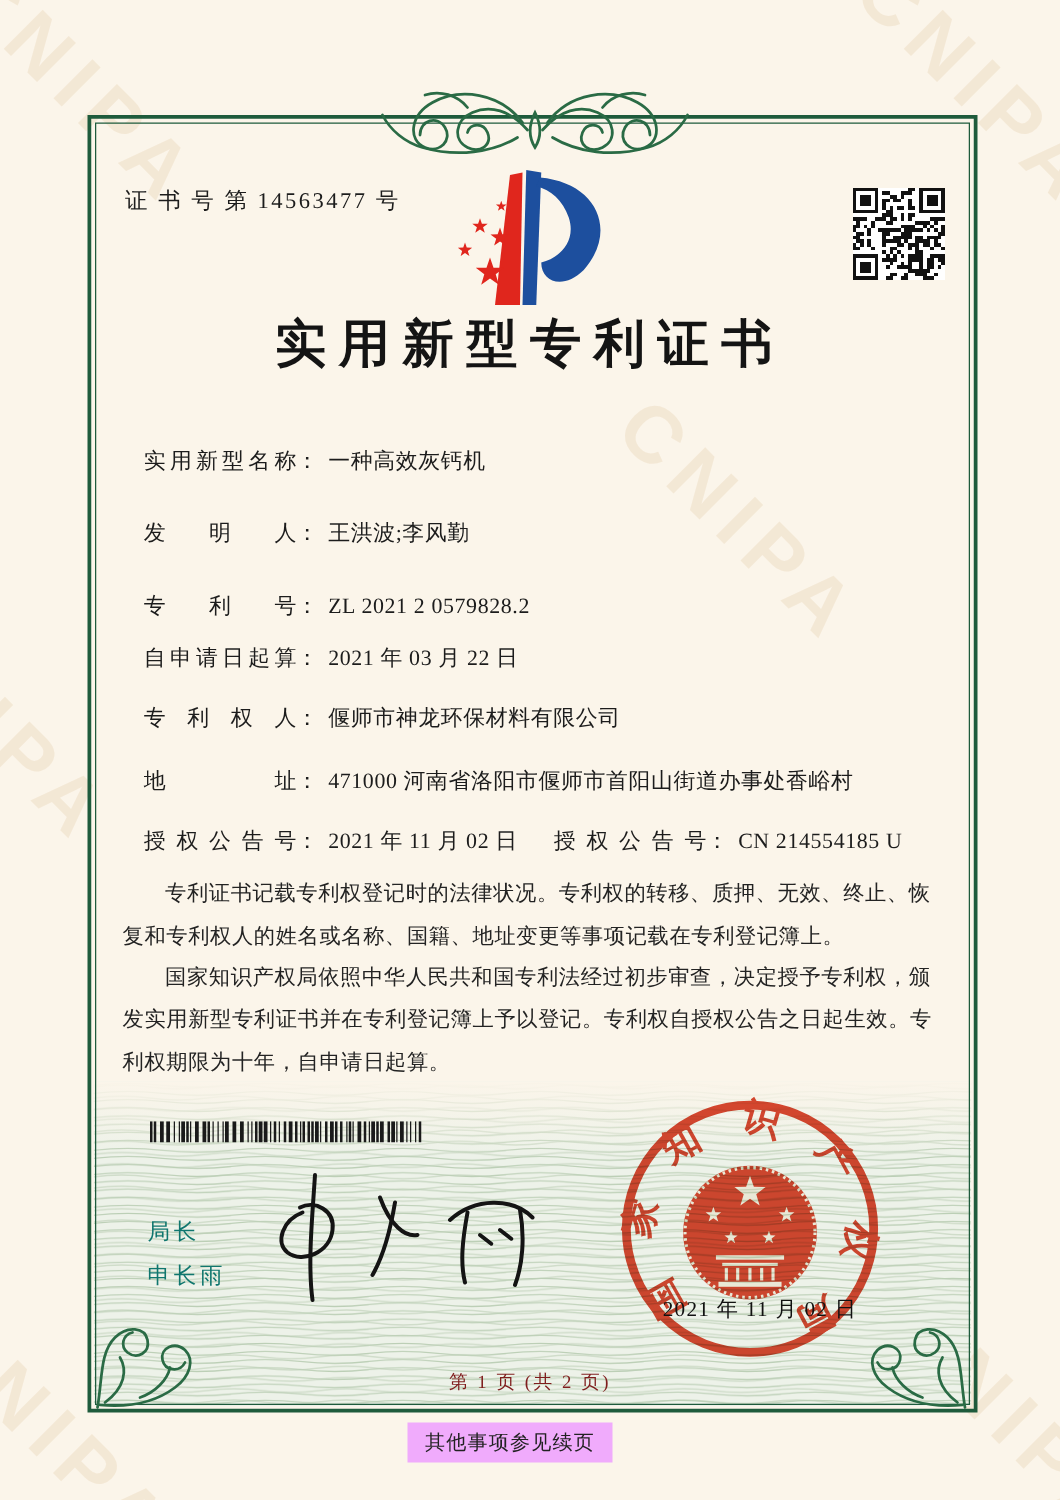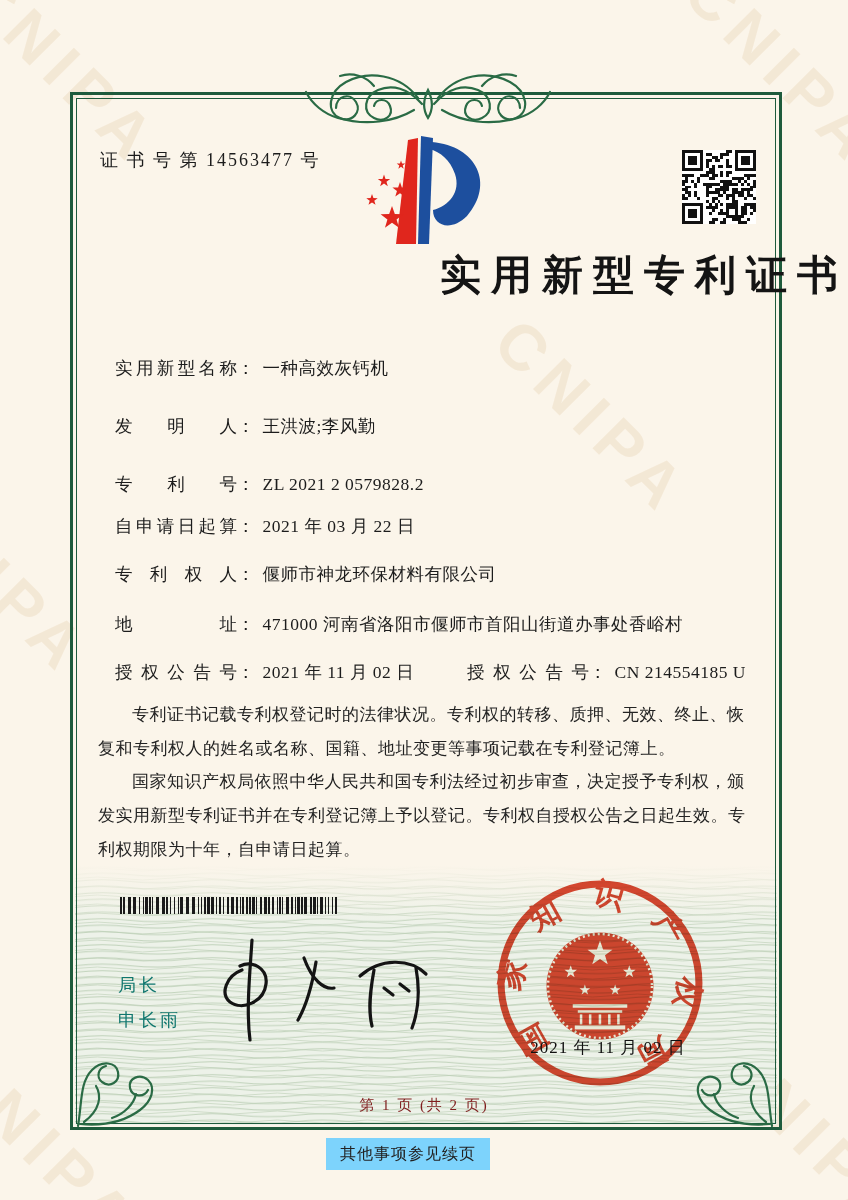--- a/index.html
+++ b/index.html
@@ -21,47 +21,47 @@
   .band .fade{position:absolute;left:0;right:0;top:0;height:60px;
               background:linear-gradient(#fbf5ea,rgba(251,245,234,0));}
 
   .ornament{position:absolute;pointer-events:none;}
   .ornament path{fill:none;stroke:#2a6b45;stroke-width:2.2;stroke-linecap:round;}
 
   .cert-no{position:absolute;left:100px;top:148px;font-size:18px;letter-spacing:2px;color:#1c1c1c;}
   .logo{position:absolute;left:345px;top:136px;}
   .qr{position:absolute;left:682px;top:150px;}
 
-  .title{position:absolute;left:0;top:248px;width:100%;margin:0;text-align:right;
+  .title{position:absolute;left:0;top:248px;width:100%;margin:0;text-align:center;
          font-size:41px;font-weight:bold;letter-spacing:10px;color:#141414;}
 
   .row{position:absolute;left:115px;font-size:17.5px;color:#1c1c1c;white-space:nowrap;}
   .flabel{display:inline-block;width:122px;text-align:justify;text-align-last:justify;}
   .colon{display:inline-block;}
   .fvalue{margin-left:8px;letter-spacing:.5px;}
-  .pair2{position:absolute;left:352px;top:0;font-family:Liberation Serif, serif;}
+  .pair2{position:absolute;left:328px;top:0;font-family:Liberation Serif, serif;}
 
   .bodytext{position:absolute;left:98px;top:698px;width:660px;font-size:17px;
             line-height:1.98;color:#232323;letter-spacing:.5px;}
   .bodytext p{margin:0;text-indent:2em;}
 
   .barcode{position:absolute;left:120px;top:897px;}
 
   .sig-label{position:absolute;left:118px;font-size:18px;letter-spacing:3px;color:#0f766e;}
   .sig-svg{position:absolute;left:212px;top:932px;}
   .sig-svg path{fill:none;stroke:#141414;stroke-width:3.2;stroke-linecap:round;}
 
   .seal{position:absolute;left:494px;top:877px;mix-blend-mode:multiply;opacity:.93;}
   .seal-date{position:absolute;left:508px;top:1036px;width:200px;font-size:17px;
              letter-spacing:1px;color:#111;text-align:center;white-space:nowrap;}
 
   .page-info{position:absolute;left:0;top:1096px;width:100%;text-align:center;
              font-size:15px;letter-spacing:2px;color:#7f1d1d;}
   .note-box{position:absolute;left:326px;top:1138px;width:164px;height:32px;
-            background:#7dd3fc;display:flex;align-items:center;justify-content:center;
+            background:#f0abfc;display:flex;align-items:center;justify-content:center;
             font-size:16px;letter-spacing:1px;color:#222;}
 </style>
 </head>
 <body>
 
 <div class="page">
 
   <div class="wm" style="left:-60px;top:30px;">CNIPA</div>
   <div class="wm" style="left:660px;top:30px;">CNIPA</div>
   <div class="wm" style="left:470px;top:380px;">CNIPA</div>

